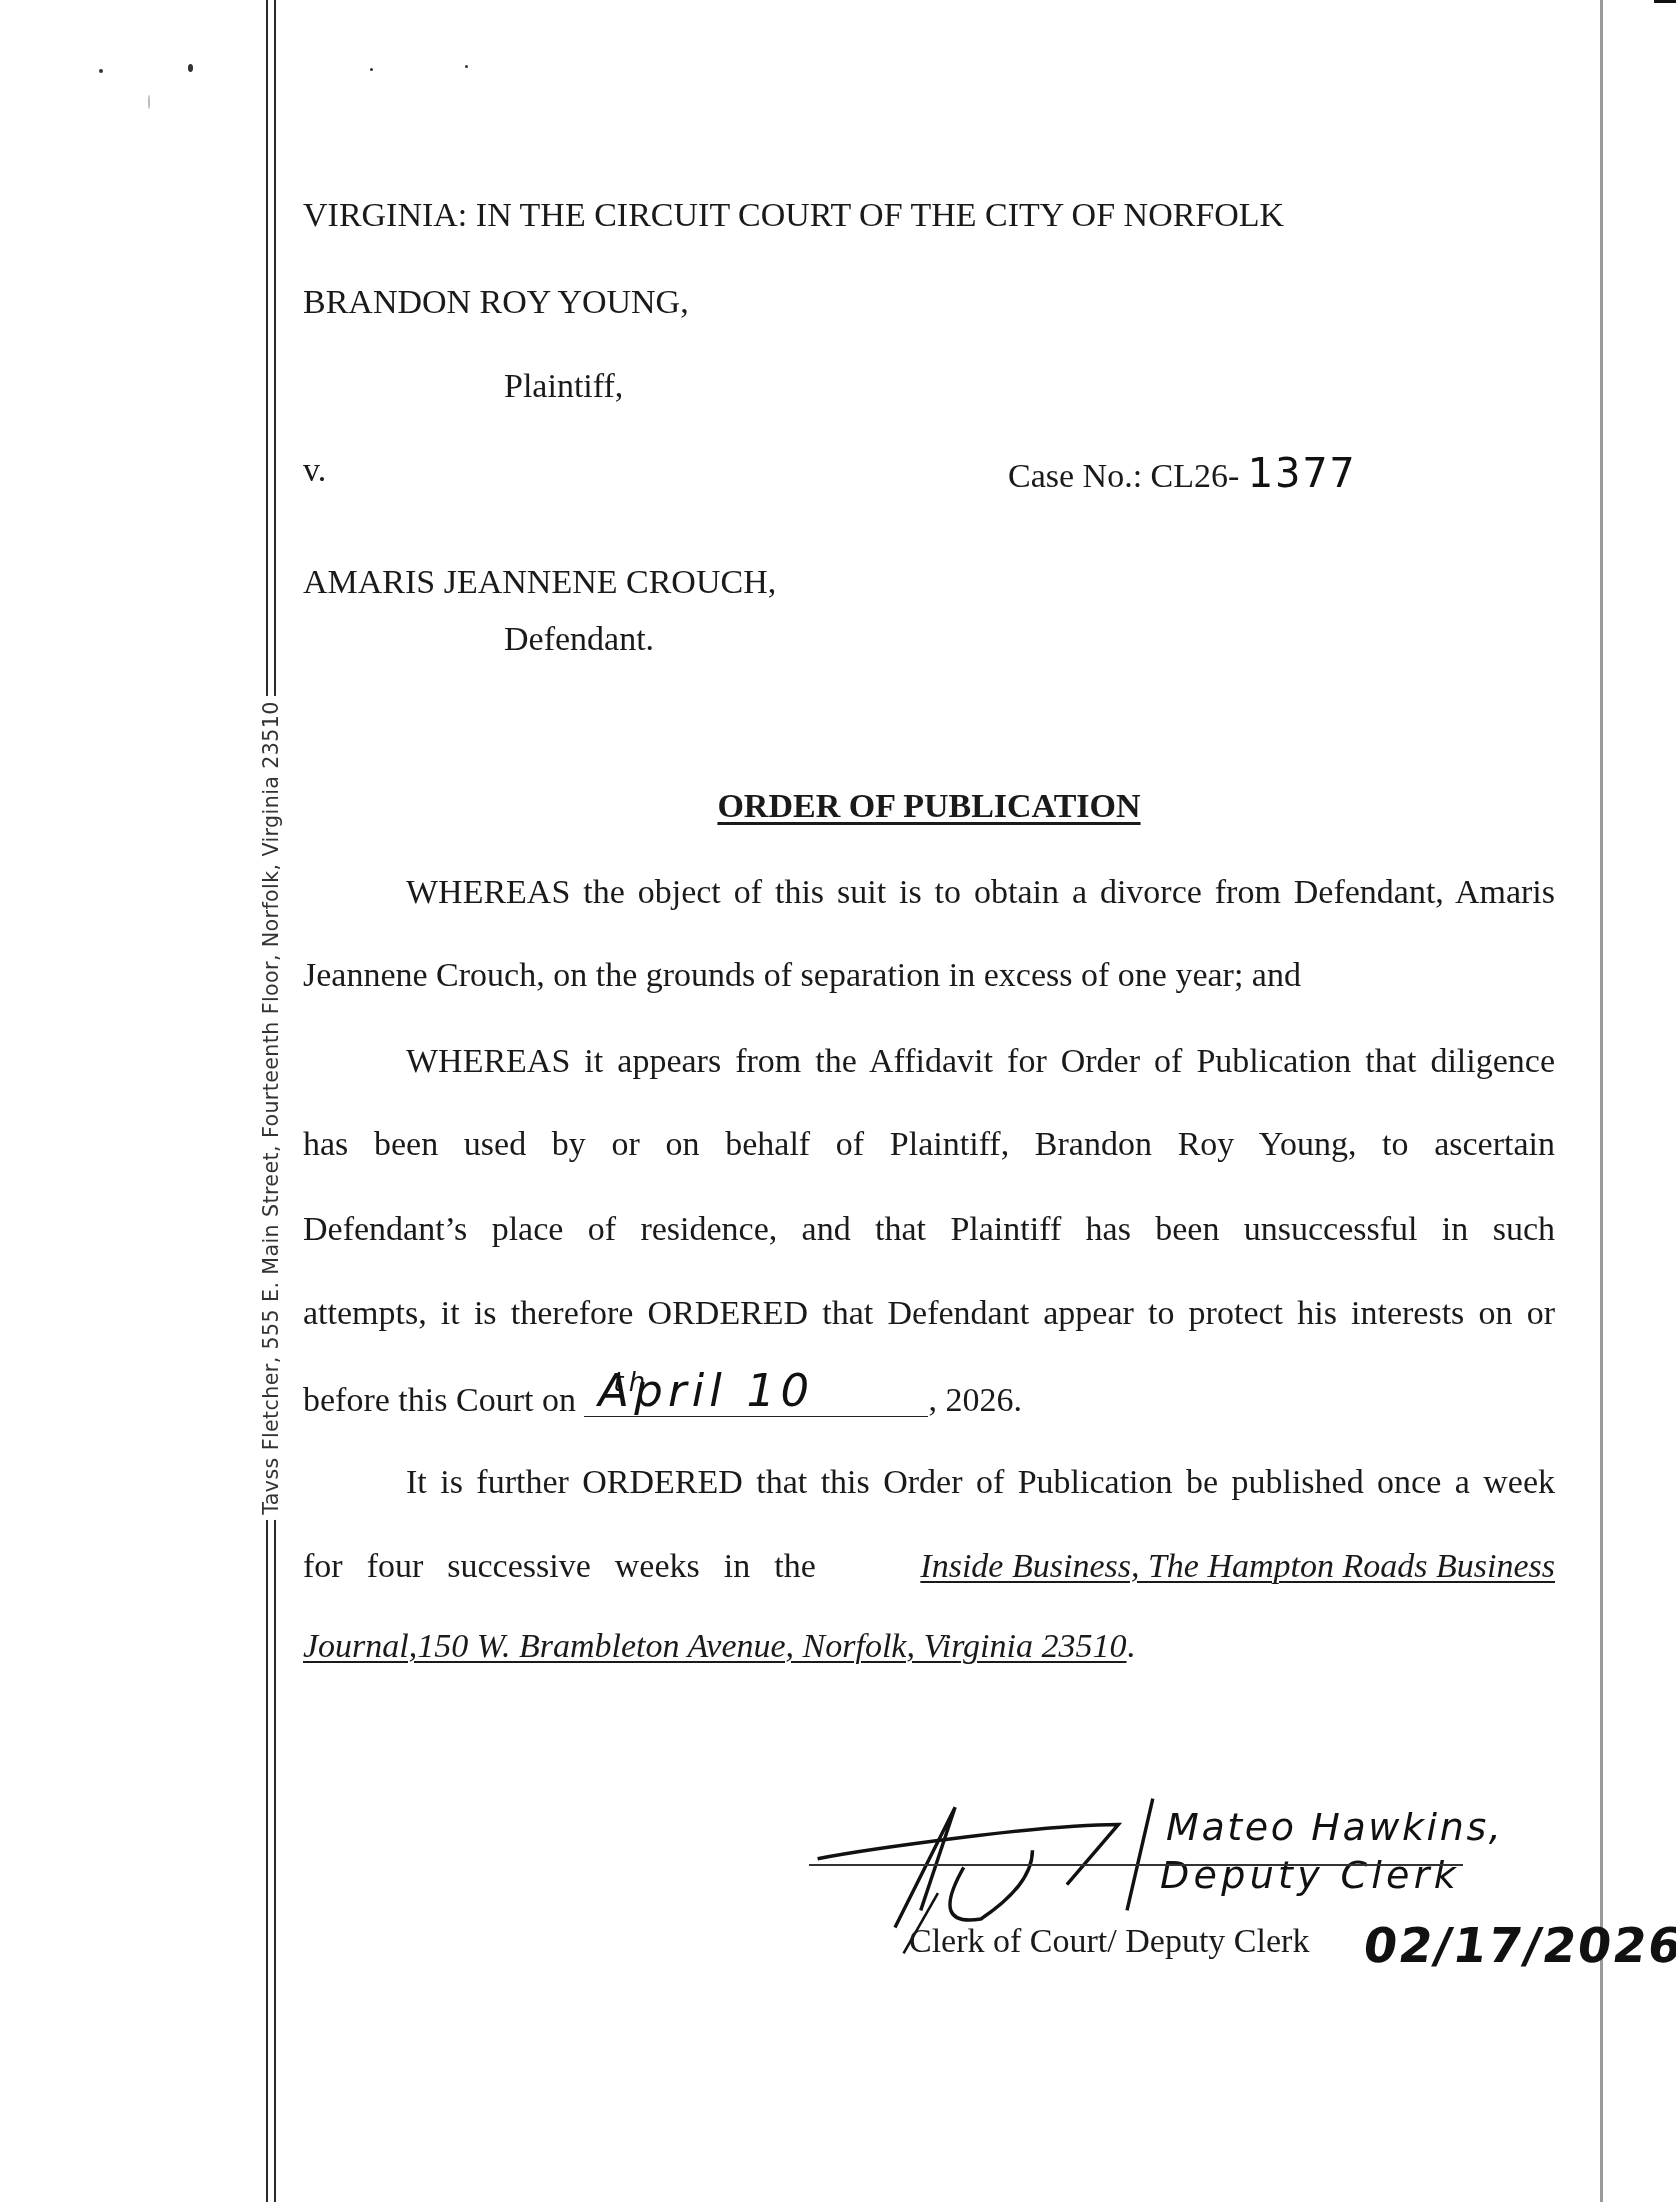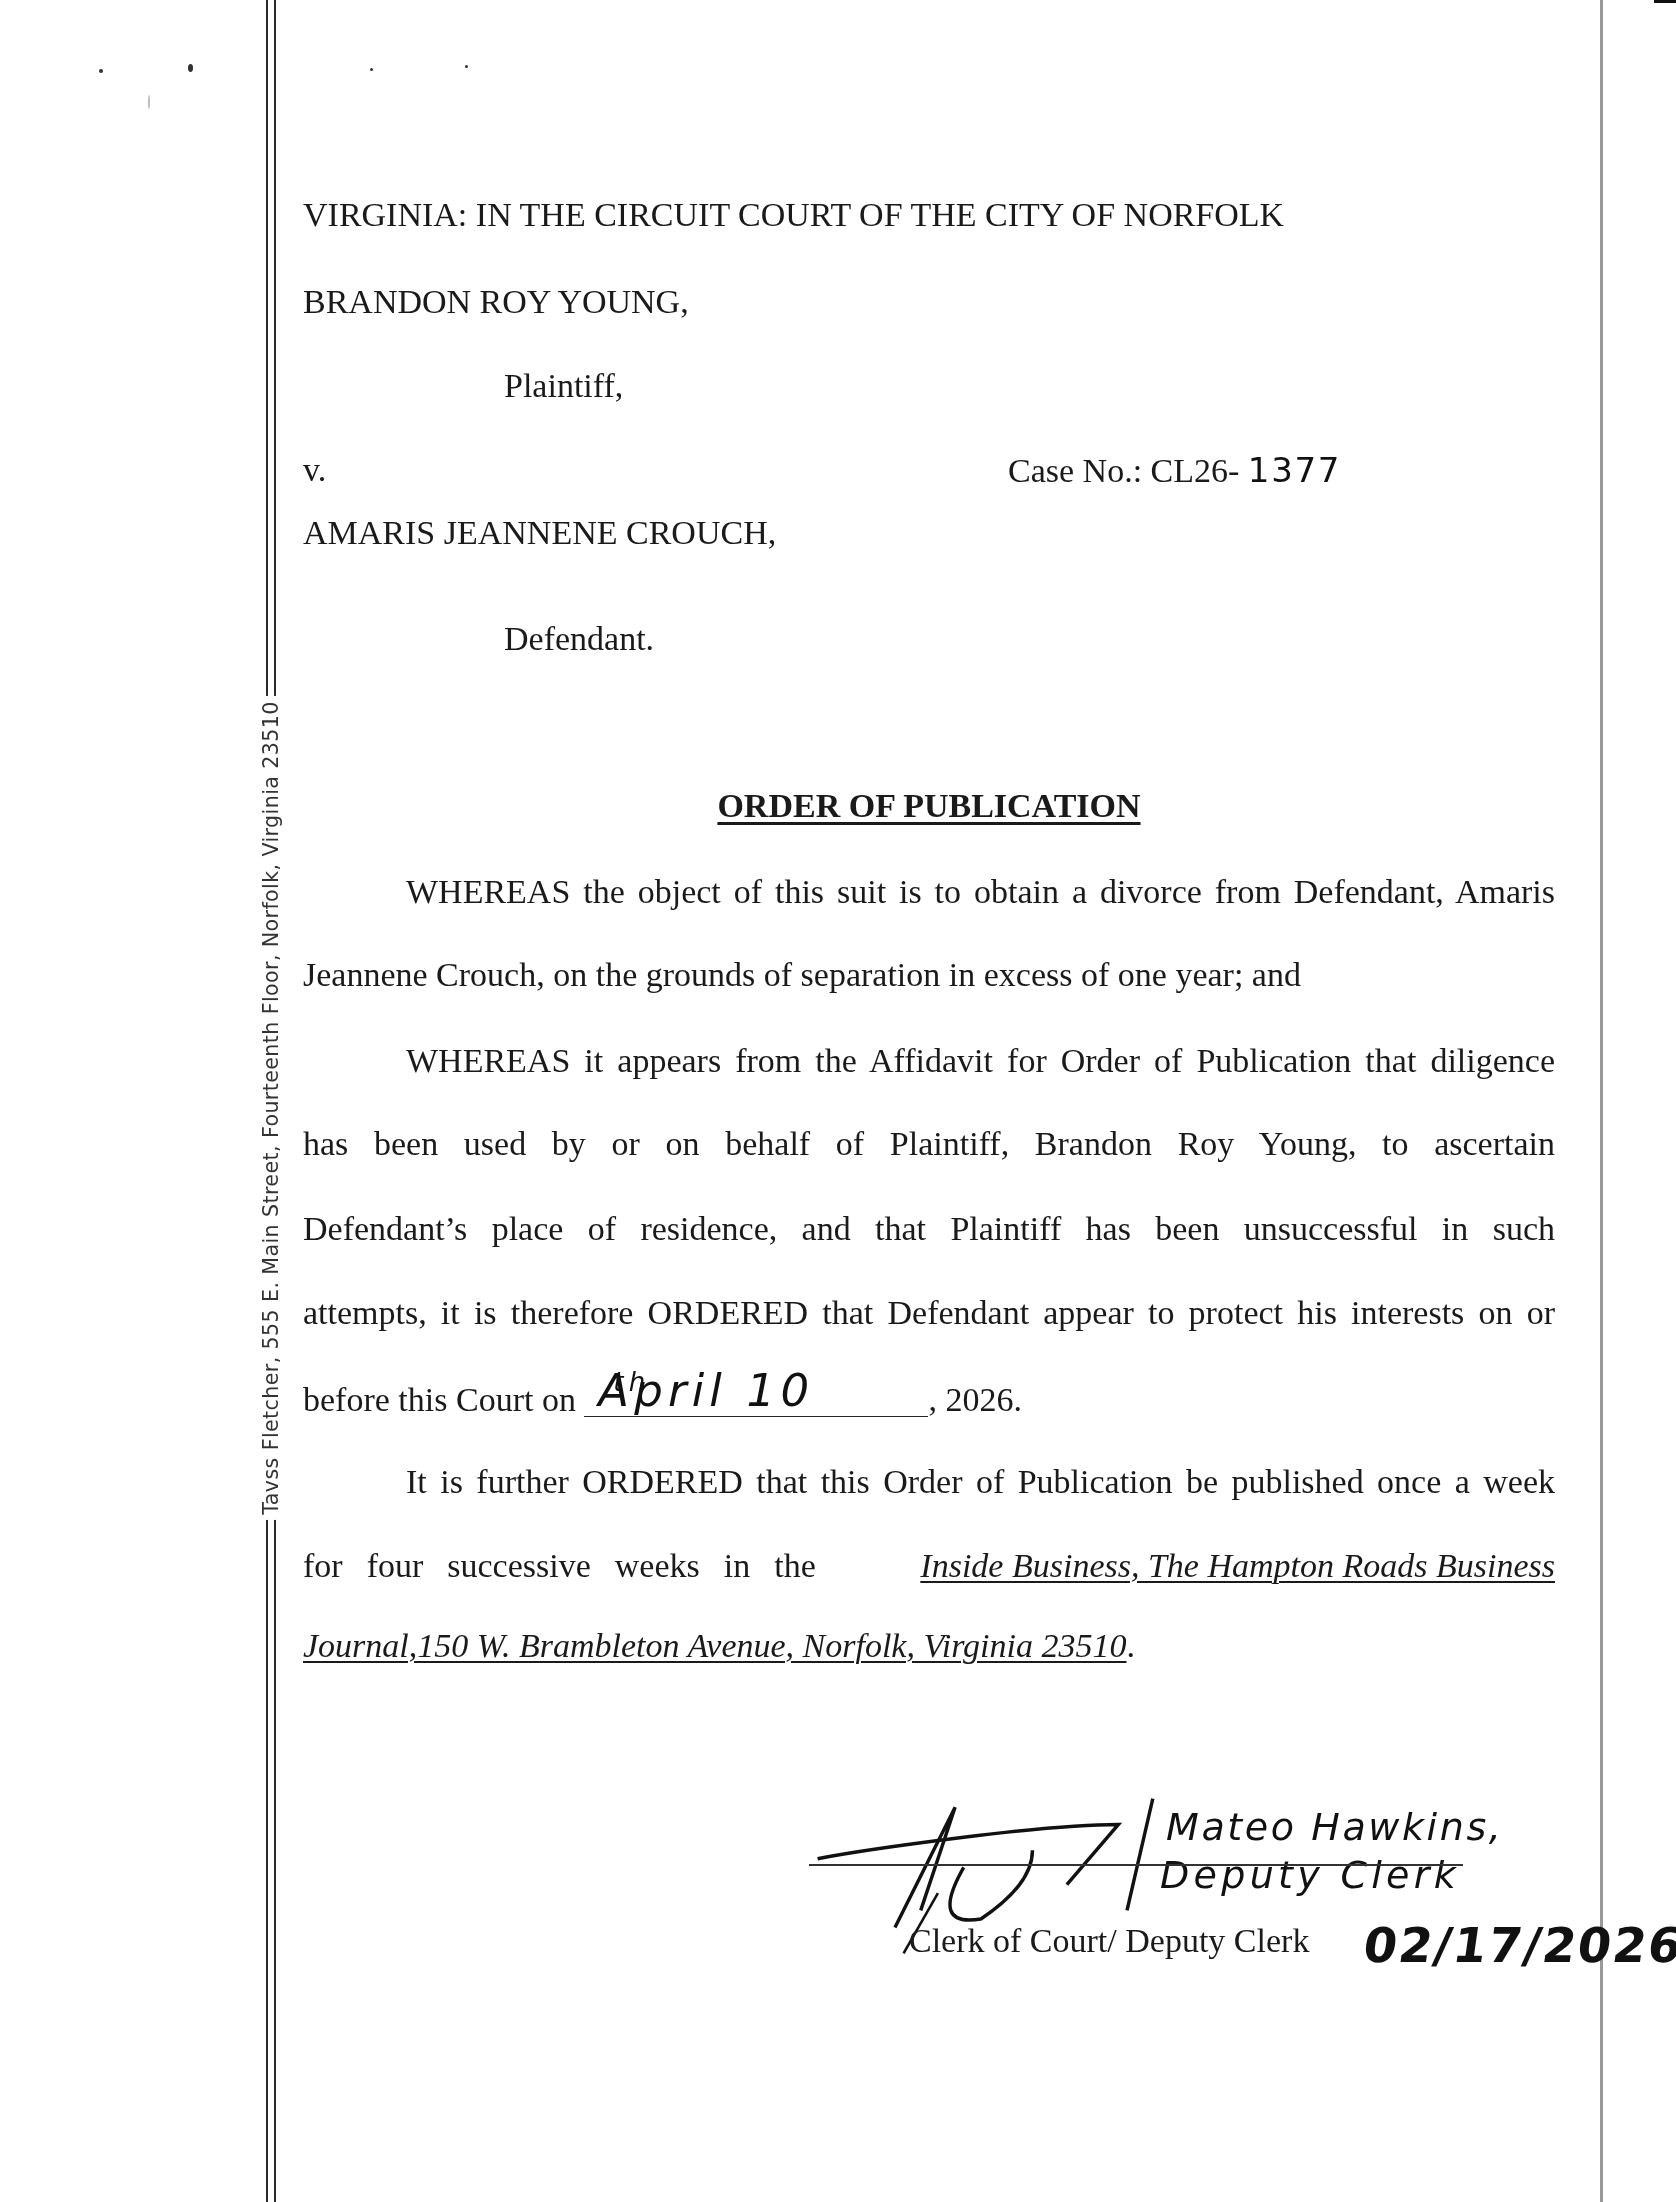--- a/index.html
+++ b/index.html
@@ -37,23 +37,23 @@
 
 <div class="rule-double"></div>
 <div class="rule-right"></div>
 <div class="margin-text">Tavss Fletcher, 555 E. Main Street, Fourteenth Floor, Norfolk, Virginia 23510</div>
 
 <div class="abs line" style="left:303px;top:198px;">VIRGINIA:  IN THE CIRCUIT COURT OF THE CITY OF NORFOLK</div>
 <div class="abs line" style="left:303px;top:285px;">BRANDON ROY YOUNG,</div>
 <div class="abs line" style="left:504px;top:369px;">Plaintiff,</div>
 <div class="abs line" style="left:303px;top:453px;">v.</div>
 <div class="abs line" style="left:1008px;top:453px;">
-  <span>Case No.: CL26- </span><span class="hand" style="font-size:34px;font-style:normal;letter-spacing:1.7px;">1377</span>
+  <span>Case No.: CL26- </span><span class="hand" style="font-size:40px;font-style:normal;letter-spacing:1.7px;">1377</span>
 </div>
-<div class="abs line" style="left:303px;top:516px;">AMARIS JEANNENE CROUCH,</div>
+<div class="abs line" style="left:303px;top:565px;">AMARIS JEANNENE CROUCH,</div>
 <div class="abs line" style="left:504px;top:622px;text-align:right;">Defendant.</div>
 
 <div class="abs line title" style="left:0;width:1858px;text-align:center;top:789px;">ORDER OF PUBLICATION</div>
 
 <div class="just" style="left:406px;width:1149px;top:873px;">WHEREAS the object of this suit is to obtain a divorce from Defendant, Amaris</div>
 <div class="abs line" style="left:303px;top:958px;">Jeannene Crouch, on the grounds of separation in excess of one year; and</div>
 
 <div class="just" style="left:406px;width:1149px;top:1042px;">WHEREAS it appears from the Affidavit for Order of Publication that diligence</div>
 <div class="just" style="top:1125px;">has been used by or on behalf of Plaintiff, Brandon Roy Young, to ascertain</div>
 <div class="just" style="top:1210px;">Defendant’s place of residence, and that Plaintiff has been unsuccessful in such</div>

